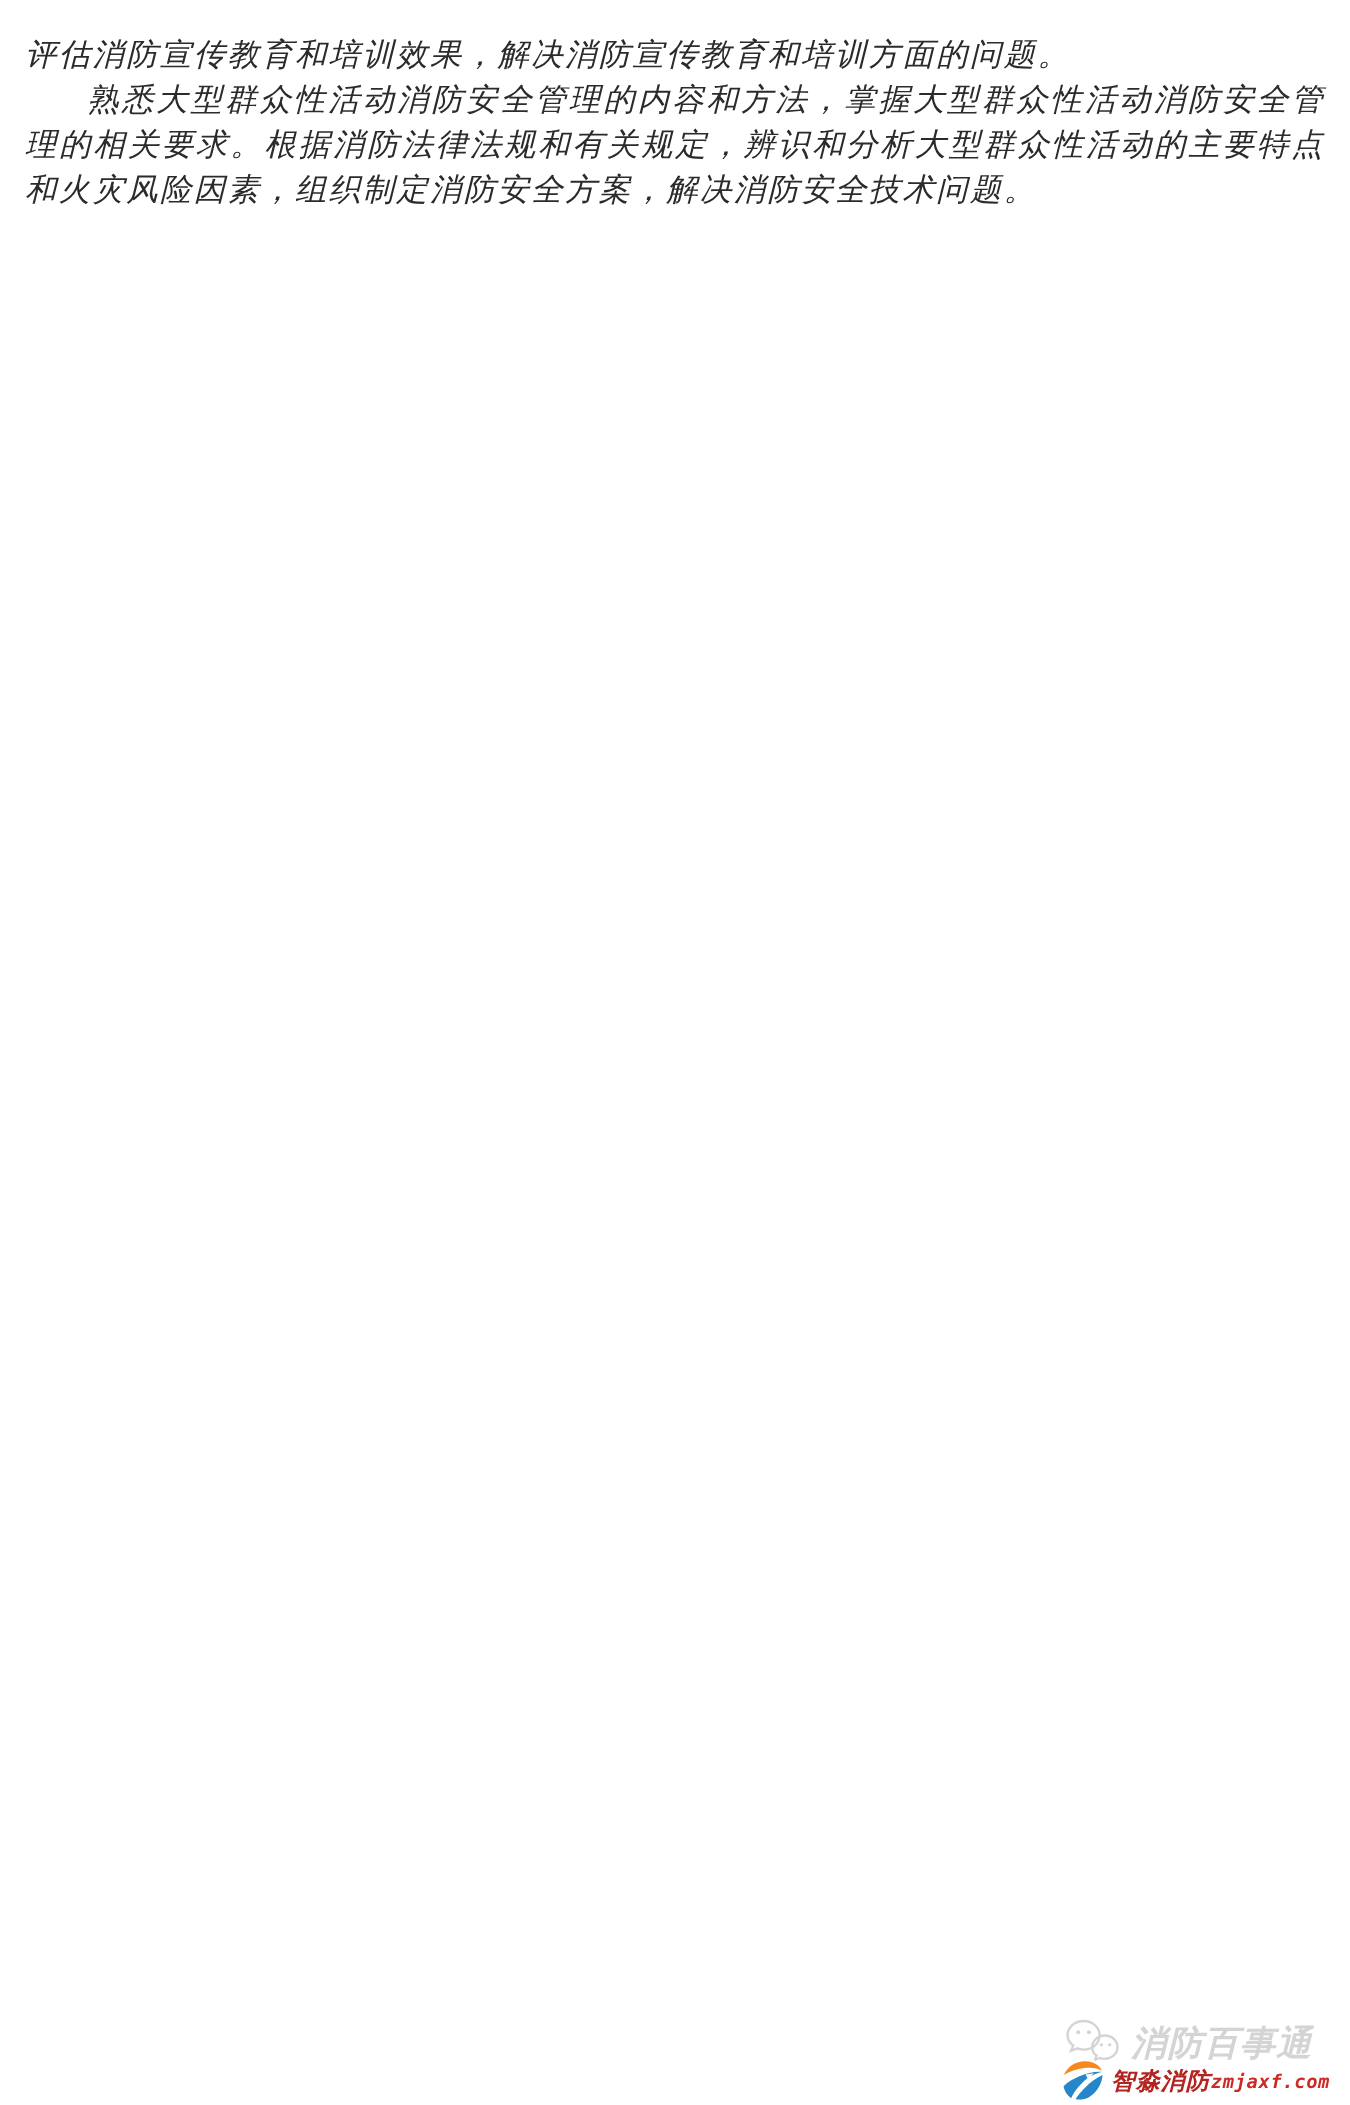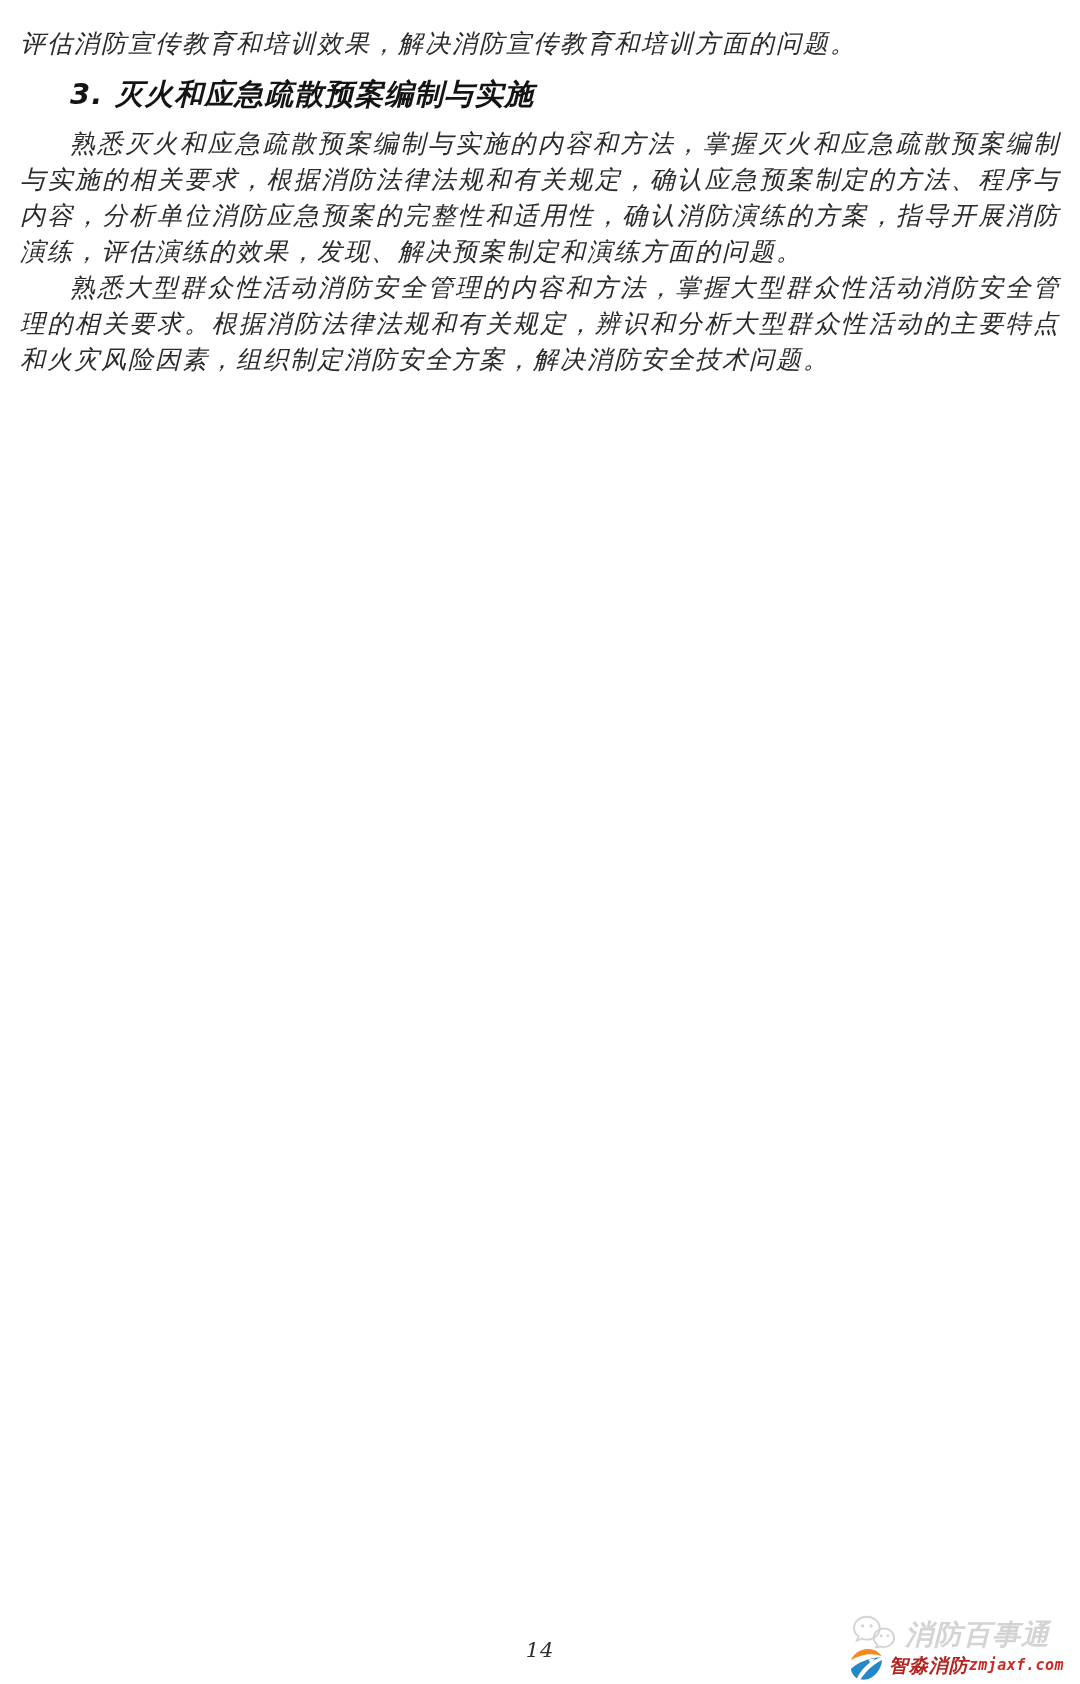--- a/index.html
+++ b/index.html
@@ -101,35 +101,30 @@
   }
 </style>
 </head>
 <body>
 
 <div class="page">
   <main class="content">
 
     <p class="body-text">评估消防宣传教育和培训效果，解决消防宣传教育和培训方面的问题。</p>
 
-    <section>
-      <h2 class="heading">3. 灭火和应急疏散预案编制与实施</h2>
-      <p class="body-text indent">熟悉灭火和应急疏散预案编制与实施的内容和方法，掌握灭火和应急疏散预案编制与实施的相关要求，根据消防法律法规和有关规定，确认应急预案制定的方法、程序与内容，分析单位消防应急预案的完整性和适用性，确认消防演练的方案，指导开展消防演练，评估演练的效果，发现、解决预案制定和演练方面的问题。</p>
-    </section>
 
     <section>
       <p class="body-text indent">熟悉大型群众性活动消防安全管理的内容和方法，掌握大型群众性活动消防安全管理的相关要求。根据消防法律法规和有关规定，辨识和分析大型群众性活动的主要特点和火灾风险因素，组织制定消防安全方案，解决消防安全技术问题。</p>
     </section>
 
     <section>
     </section>
 
   </main>
 
-  <div class="page-number">14</div>
 
   <div class="watermark">
     <span aria-hidden="true">
       <svg width="46" height="40" viewBox="0 0 48 42">
         <g fill="none" stroke="#d4d4d4" stroke-width="2">
           <path d="M30 16 C30 23 23.8 28 16.5 28 C14.6 28 12.8 27.7 11.2 27 L6 29 L7.8 24.6 C4.9 22.5 3 19.5 3 16 C3 9 9.2 4 16.5 4 C23.8 4 30 9 30 16 Z"></path>
           <path d="M45 26 C45 31.5 40.2 35.8 34.4 35.8 C32.9 35.8 31.5 35.6 30.2 35 L26 36.6 L27.4 33.1 C25.1 31.4 23.8 28.9 23.8 26 C23.8 20.5 28.6 16.2 34.4 16.2 C40.2 16.2 45 20.5 45 26 Z"></path>
         </g>
         <circle cx="12" cy="13.5" r="1.7" fill="#d4d4d4"></circle>
         <circle cx="21" cy="13.5" r="1.7" fill="#d4d4d4"></circle>

